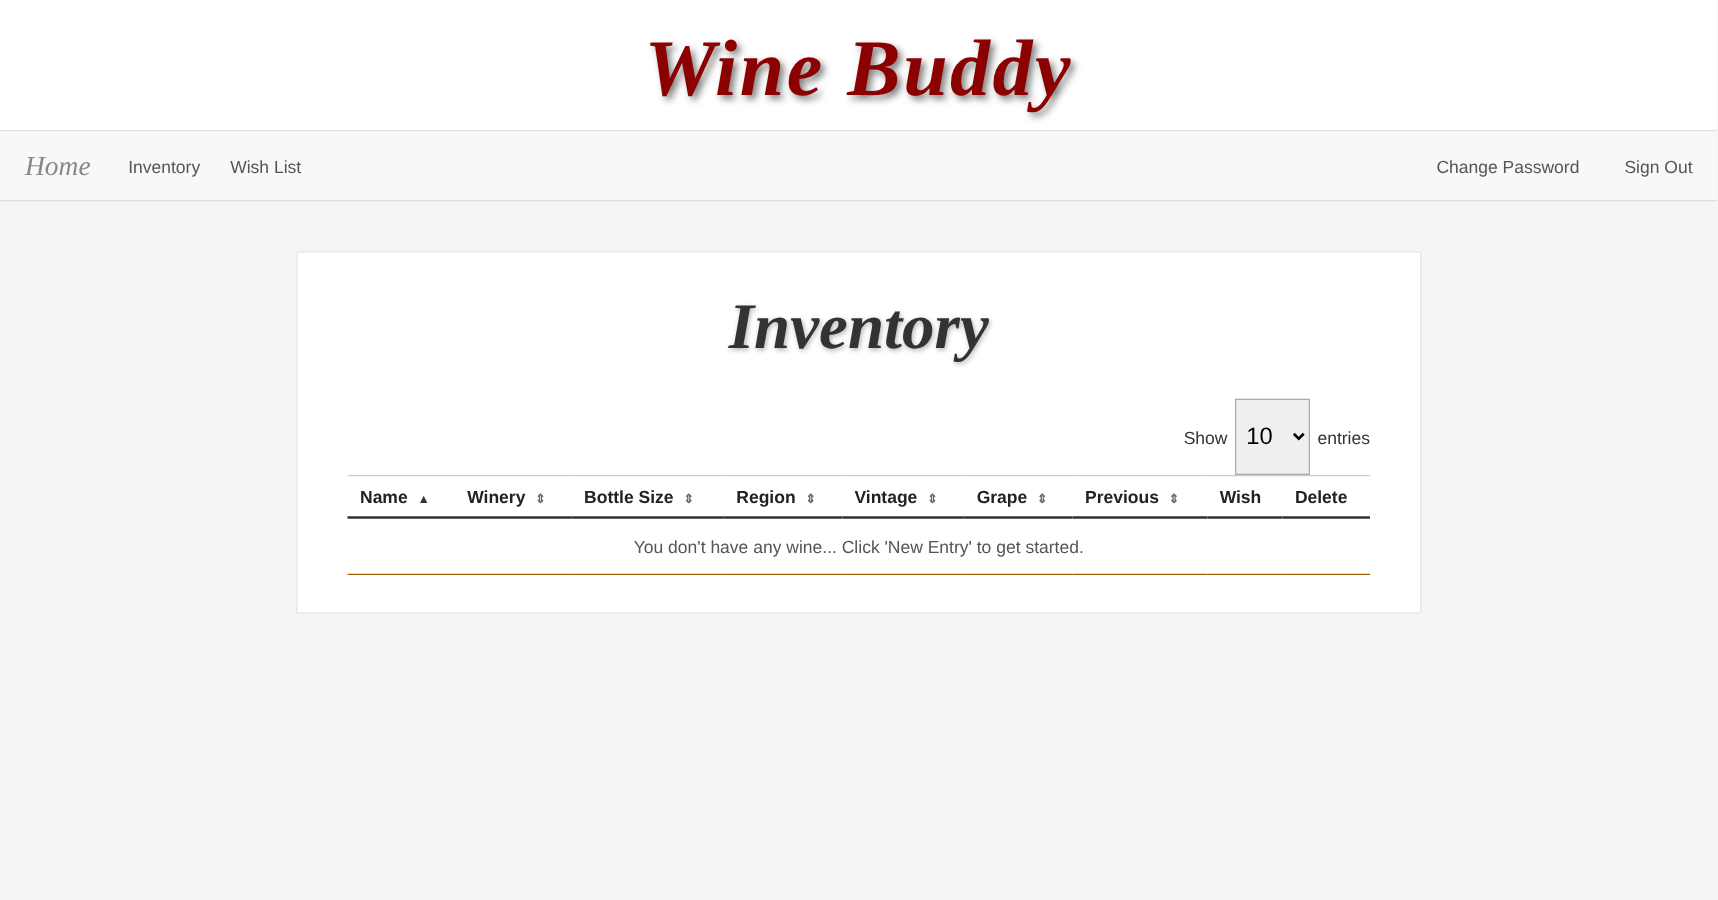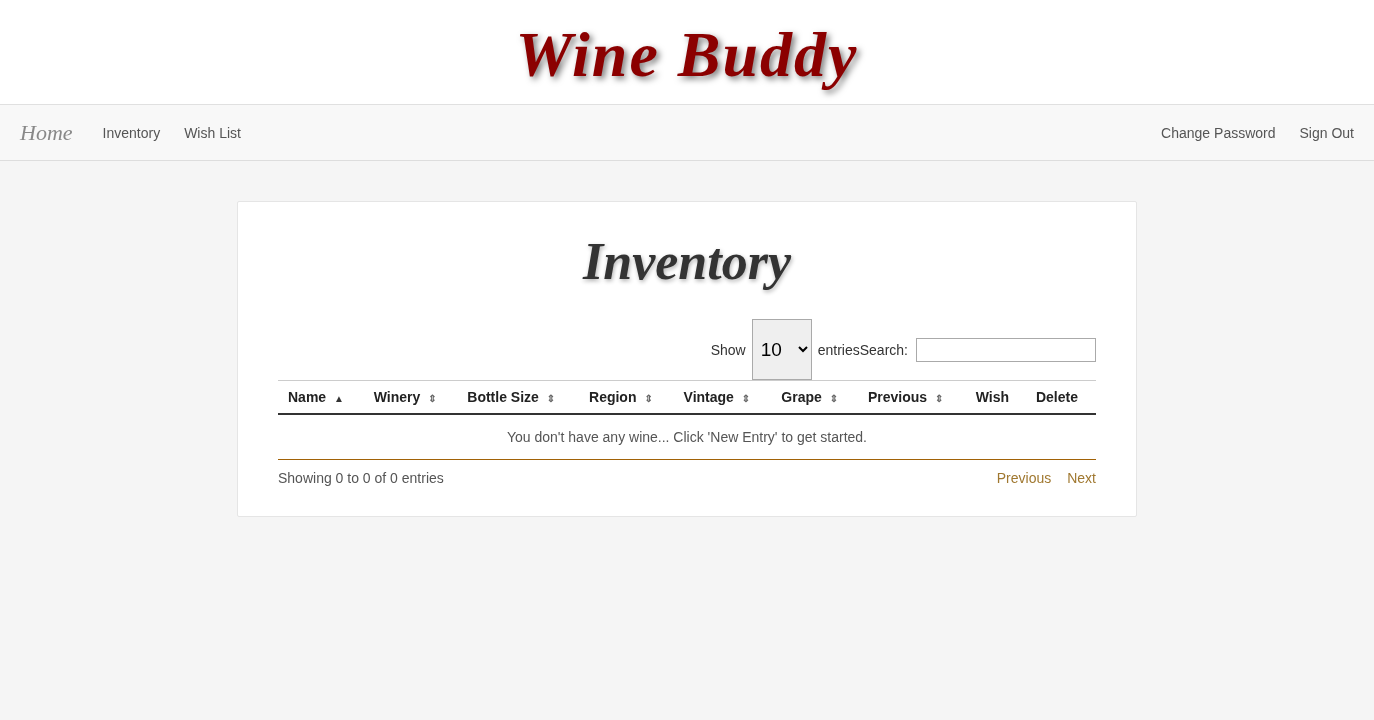--- a/index.html
+++ b/index.html
@@ -56,21 +56,21 @@
       color: #555;
       margin-right: 24px;
       cursor: pointer;
       text-decoration: none;
     }
 
     .nav-right {
       margin-left: auto;
       display: flex;
       align-items: center;
-      gap: 24px;
+      gap: 36px;
     }
 
     .nav-right .nav-link {
       margin-right: 0;
     }
 
     
     .main-content {
       background: #fff;
       max-width: 900px;
@@ -235,24 +235,20 @@
     <div class="show-entries">
       <span>Show</span>
       <select>
         <option value="10">10</option>
         <option value="25">25</option>
         <option value="50">50</option>
         <option value="100">100</option>
       </select>
       <span>entries</span>
     </div>
-    <div class="search-area">
-      <label>Search:</label>
-      <input type="text" style="">
-    </div>
   </div>
 
   
   <table class="inventory-table">
     <thead>
       <tr>
         <th>
           <span>Name</span>
           <span class="sort-icon sort-active">▲</span>
         </th>
@@ -289,22 +285,15 @@
       </tr>
     </thead>
     <tbody>
       <tr class="empty-row">
         <td colspan="9">You don't have any wine... Click 'New Entry' to get started.</td>
       </tr>
     </tbody>
   </table>
 
   
-  <div class="pagination-row">
-    <span>Showing 0 to 0 of 0 entries</span>
-    <div class="pagination-links">
-      <a>Previous</a>
-      <a>Next</a>
-    </div>
-  </div>
 
   
 </div>
 
 </body></html>

